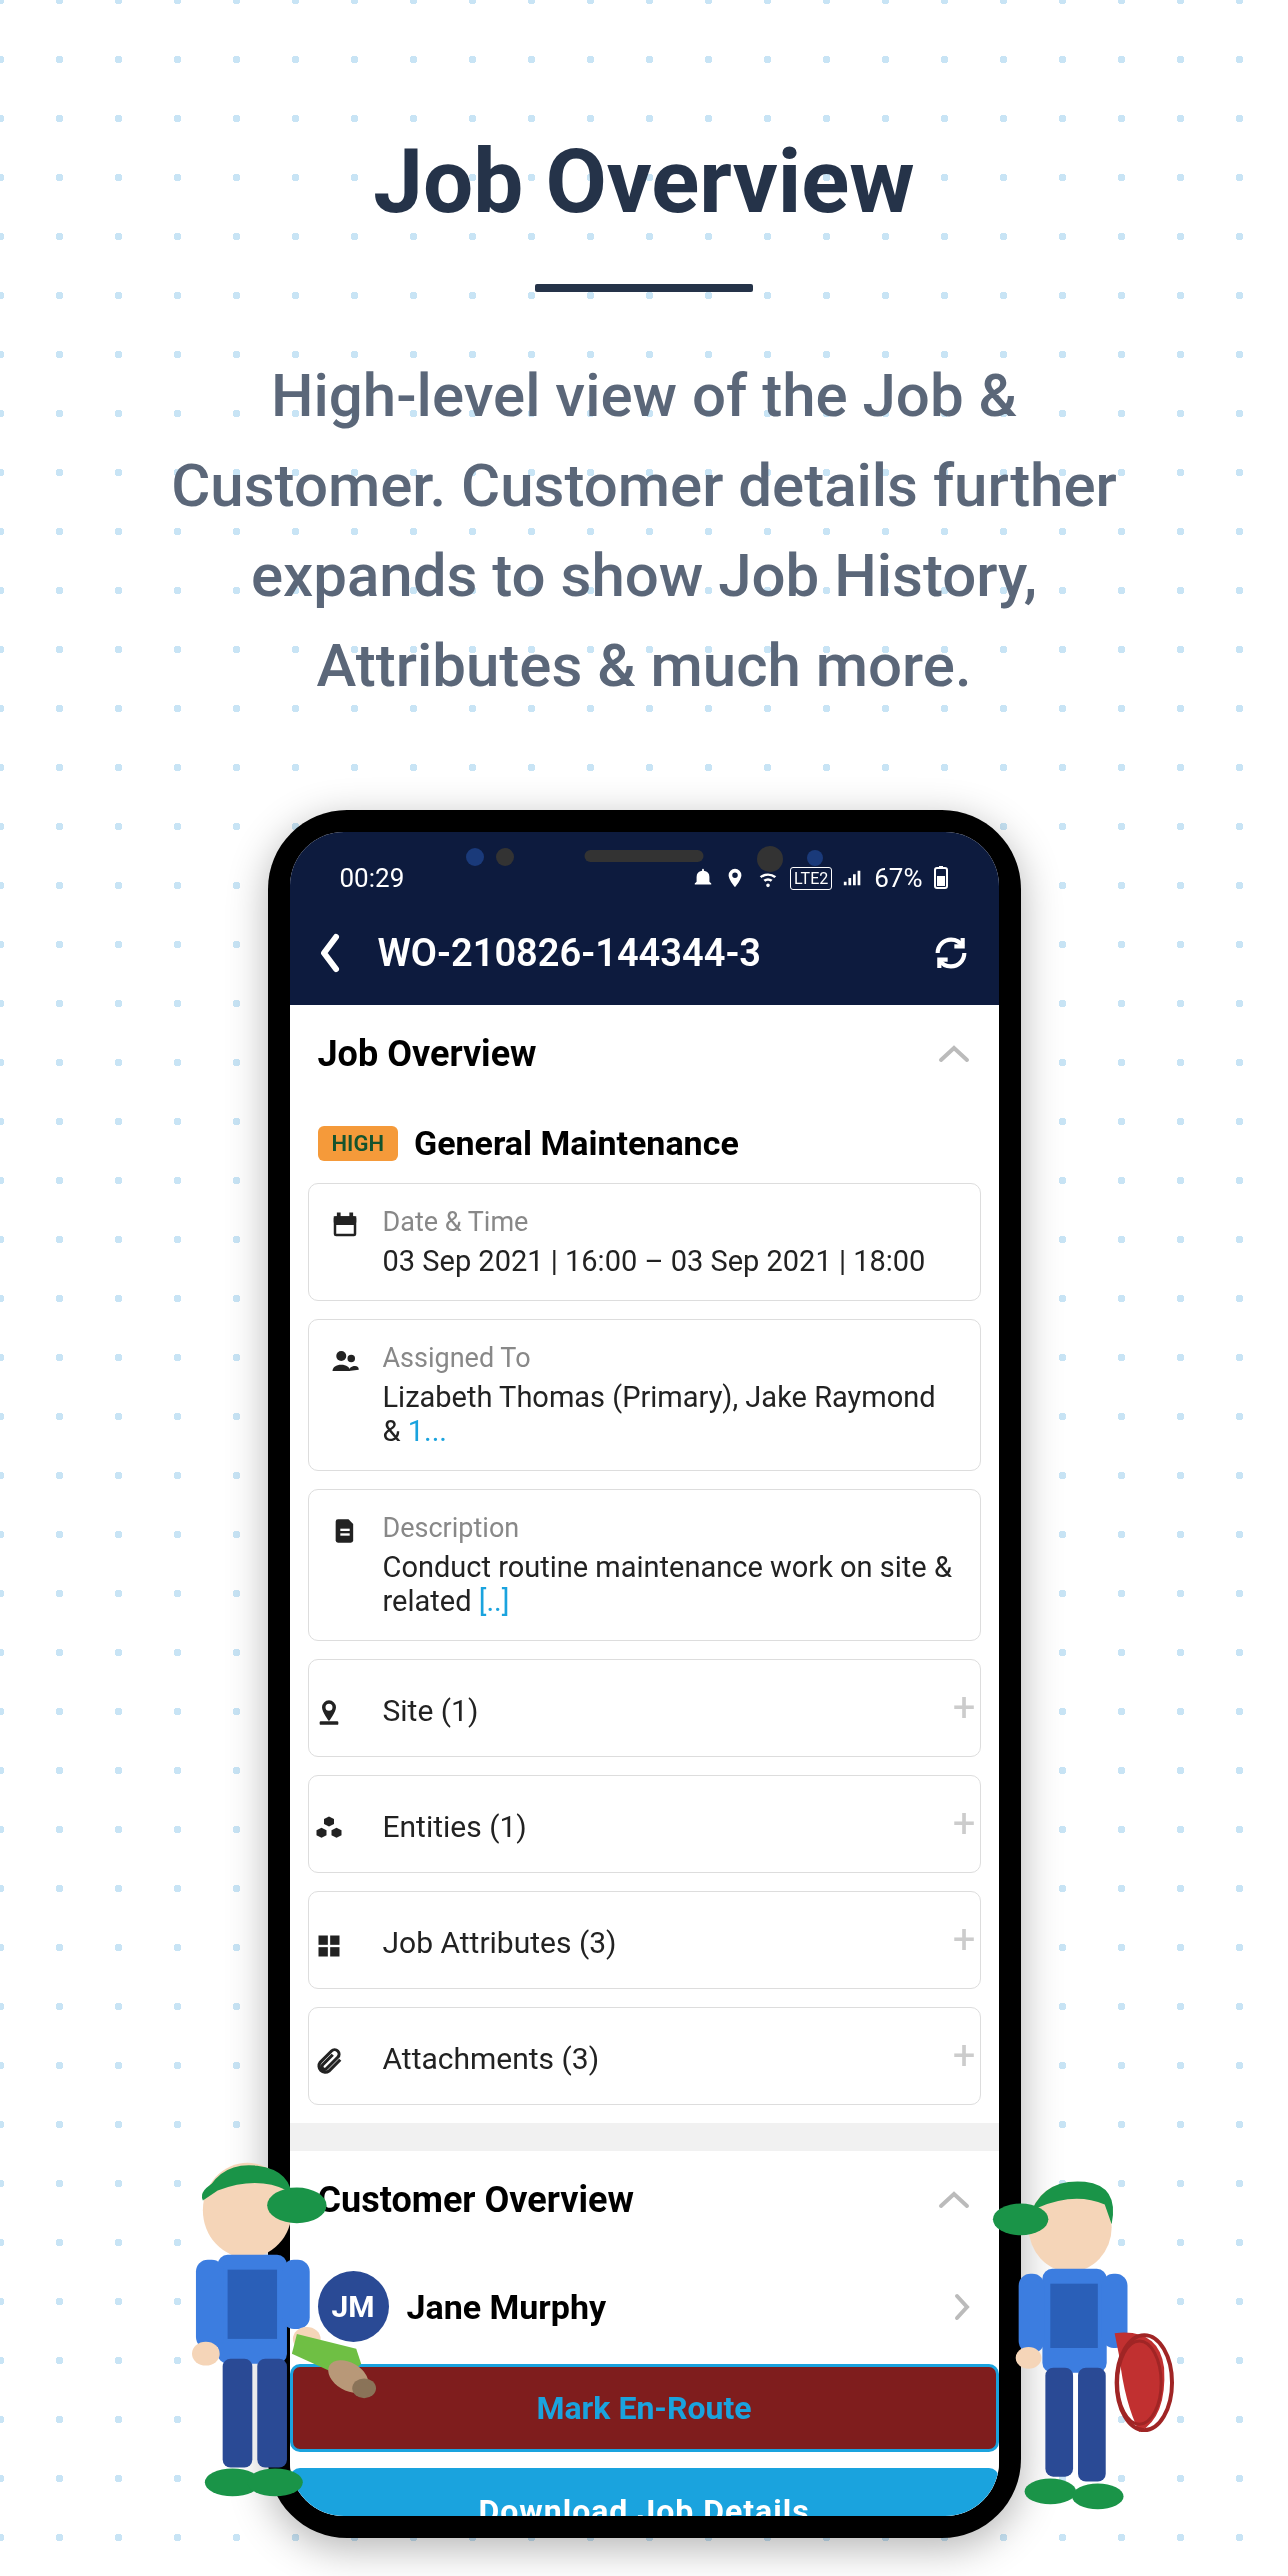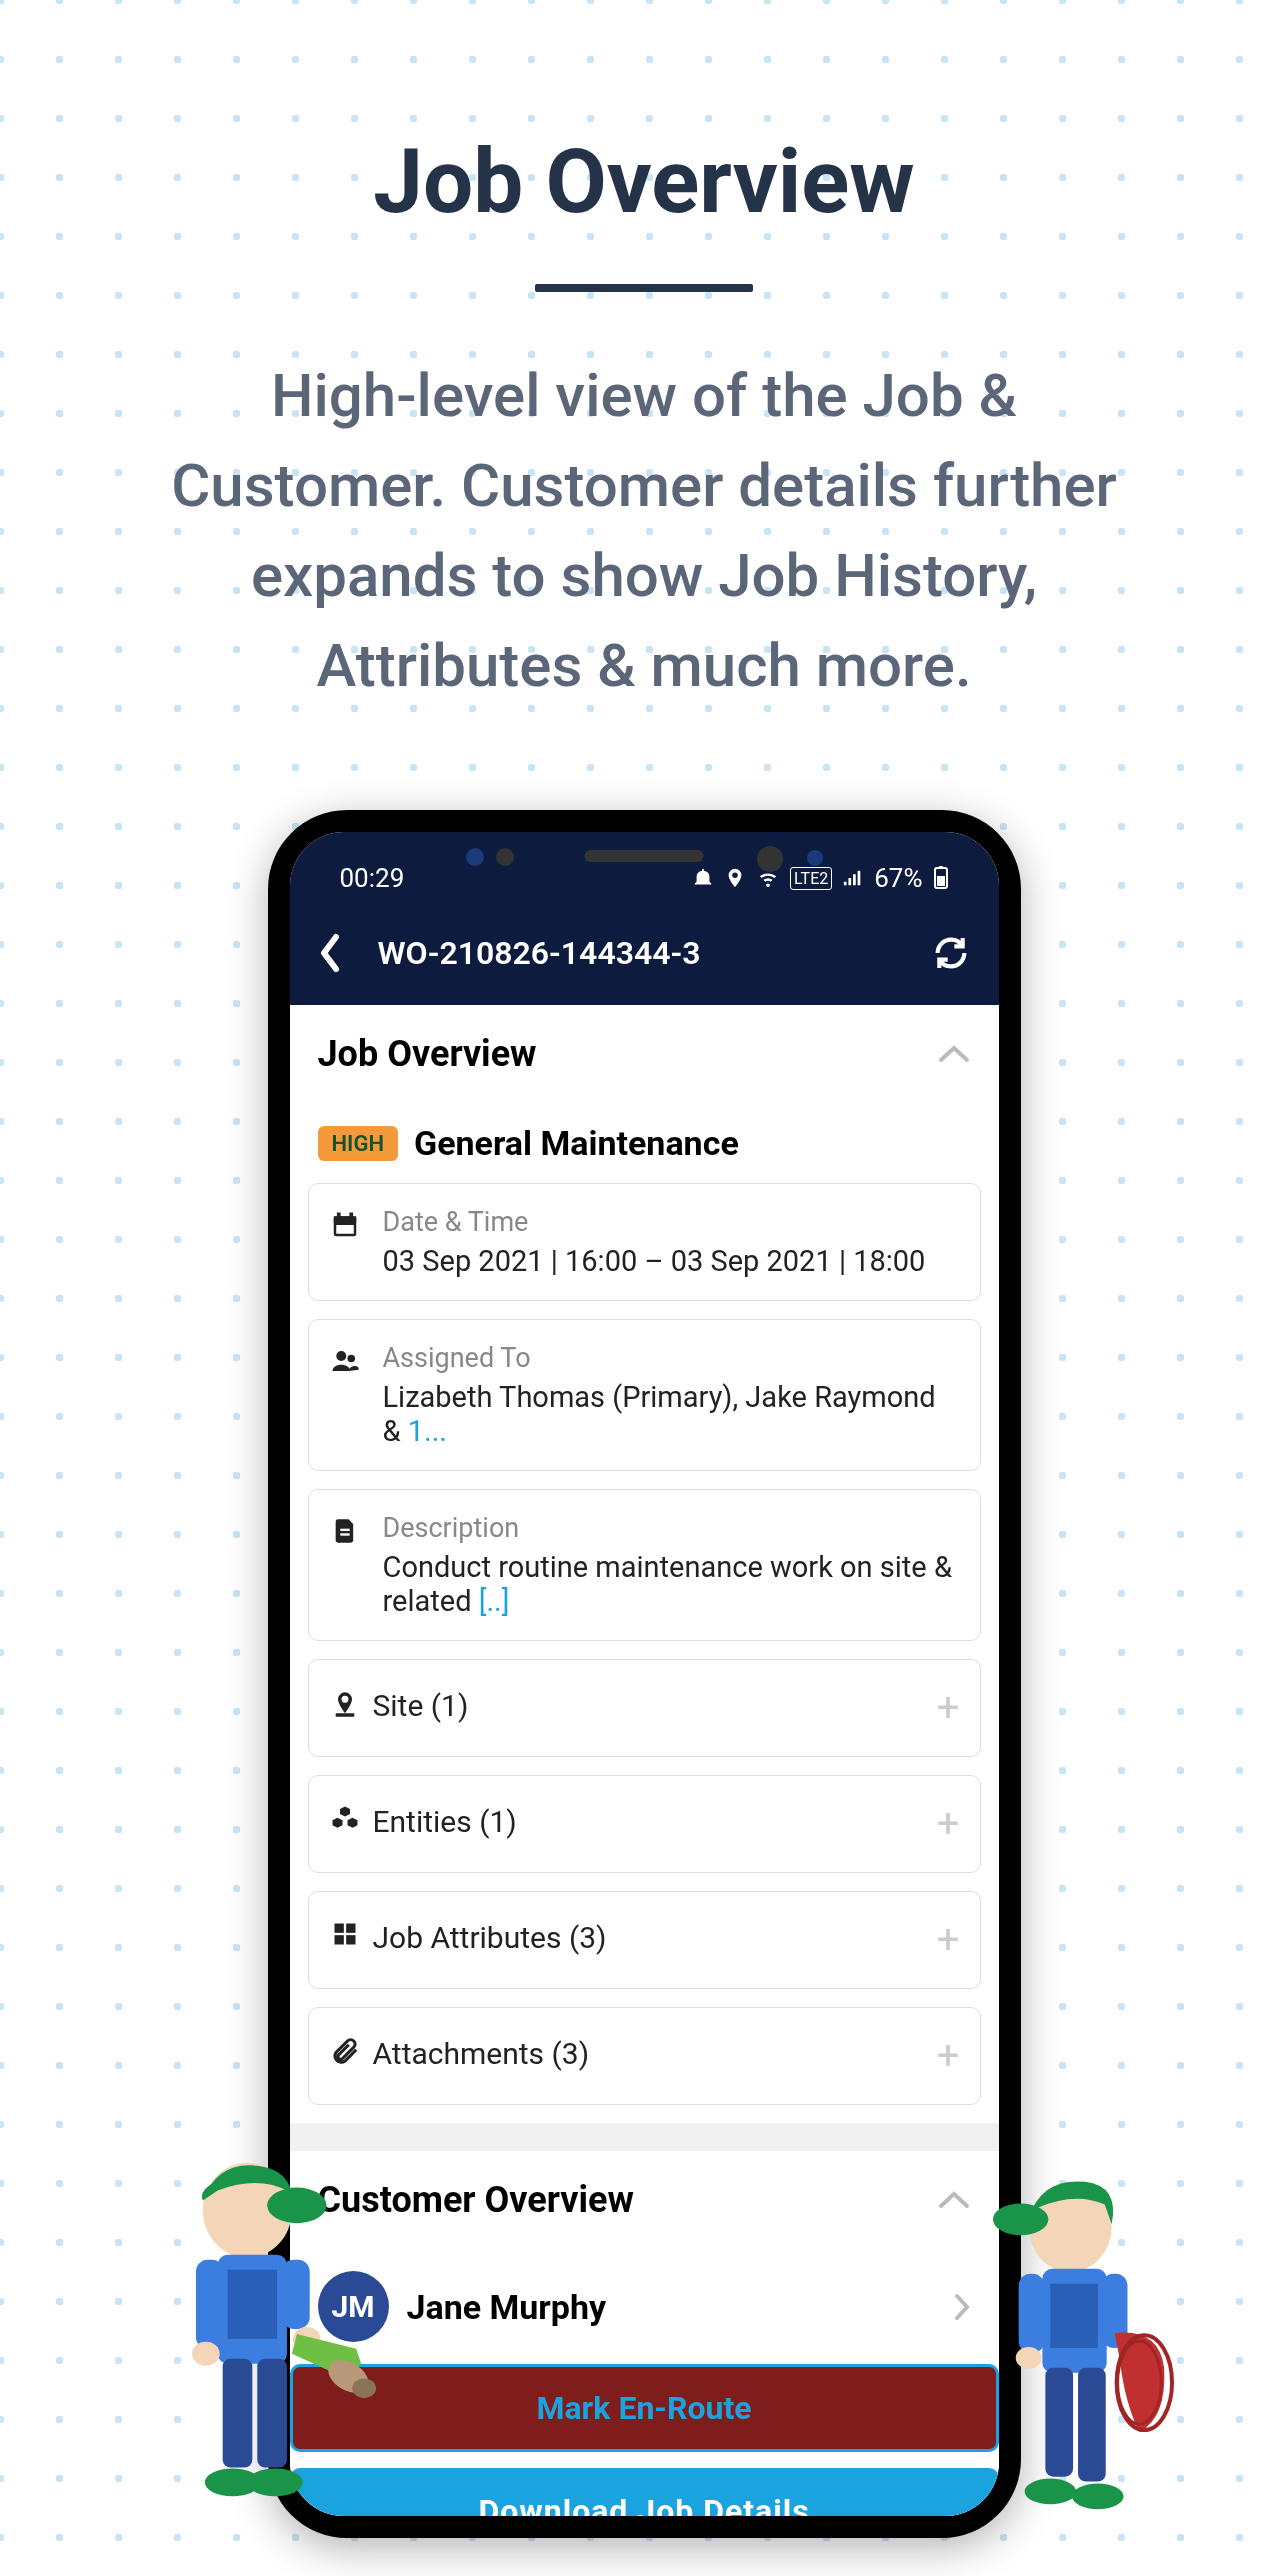--- a/index.html
+++ b/index.html
@@ -81,21 +81,21 @@
 .status-right { display: flex; align-items: center; gap: 10px; }
 .app-bar {
   background: #0d1b3e;
   height: 104px;
   display: flex;
   align-items: center;
   padding: 0 28px;
   color: #fff;
 }
 .back-btn { width: 40px; font-size: 44px; font-weight: bold; }
-.app-title { flex: 1; font-size: 32px; font-weight: 600; margin-left: 20px; }
+.app-title { flex: 1; font-size: 38px; font-weight: 600; margin-left: 20px; }
 .refresh-btn { width: 40px; }
 .section-header {
   display: flex;
   align-items: center;
   justify-content: space-between;
   padding: 28px 28px;
   background: #fff;
 }
 .section-title { font-size: 36px; font-weight: 700; color: #000; }
 .chevron-up { color: #bbb; }
@@ -125,25 +125,25 @@
   gap: 22px;
 }
 .card-icon { width: 32px; display: flex; justify-content: center; padding-top: 4px; }
 .card-content { flex: 1; }
 .card-label { font-size: 27px; color: #888; margin-bottom: 6px; }
 .card-value { font-size: 29px; color: #222; }
 .link-more { color: #1aa3de; }
 .expand-row {
   border: 1px solid #ddd;
   border-radius: 10px;
-  padding: 28px 20px;
+  padding: 28px 4px;
   margin-bottom: 18px;
   display: flex;
-  align-items: flex-start;
-  gap: 12px;
+  align-items: flex-end;
+  gap: 38px;
 }
 .expand-row .row-icon { width: 32px; display: flex; justify-content: center; }
 .expand-row .row-text { flex: 1; font-size: 30px; color: #222; }
 .expand-row .plus { color: #ccc; font-size: 40px; line-height: 1; }
 .divider-gap { height: 28px; background: #f1f1f1; margin: 0 -18px; }
 .customer-row {
   display: flex;
   align-items: center;
   padding: 22px 10px;
   gap: 18px;

